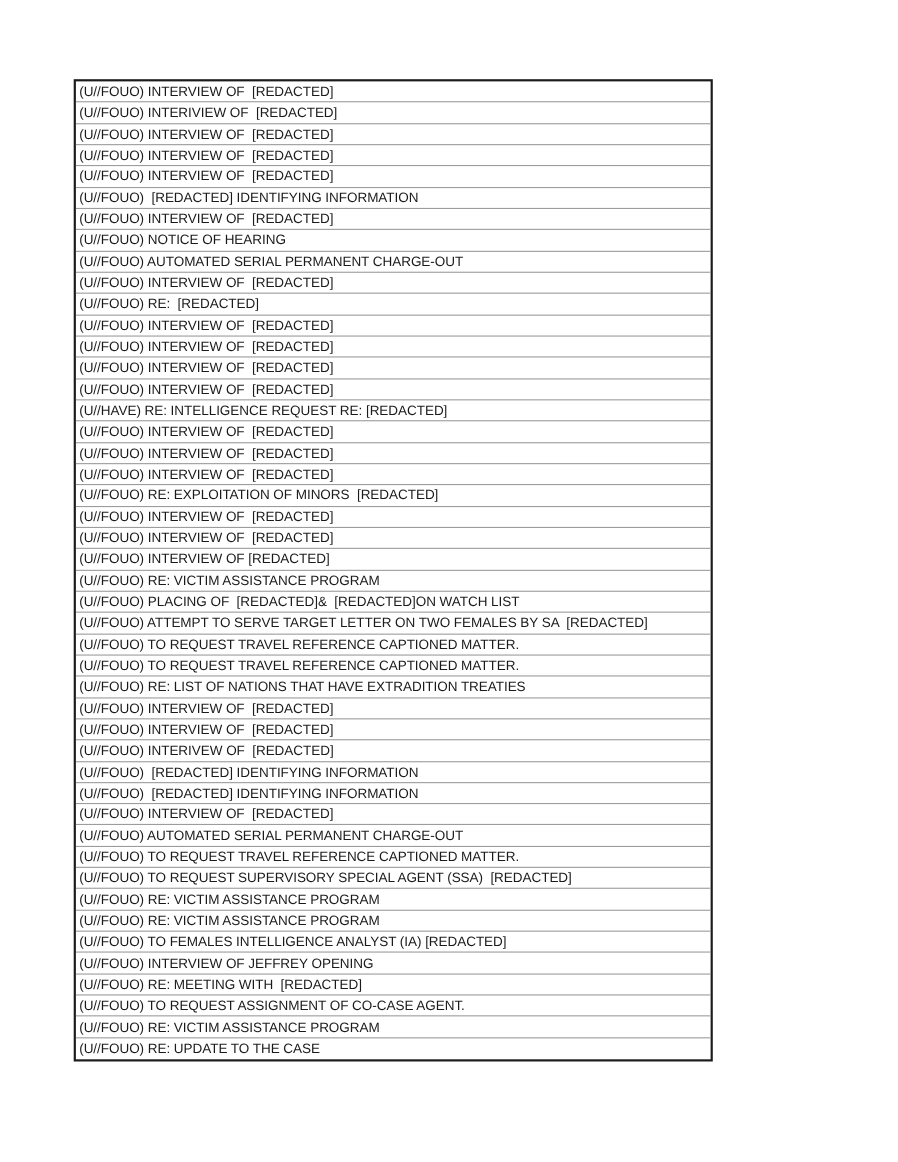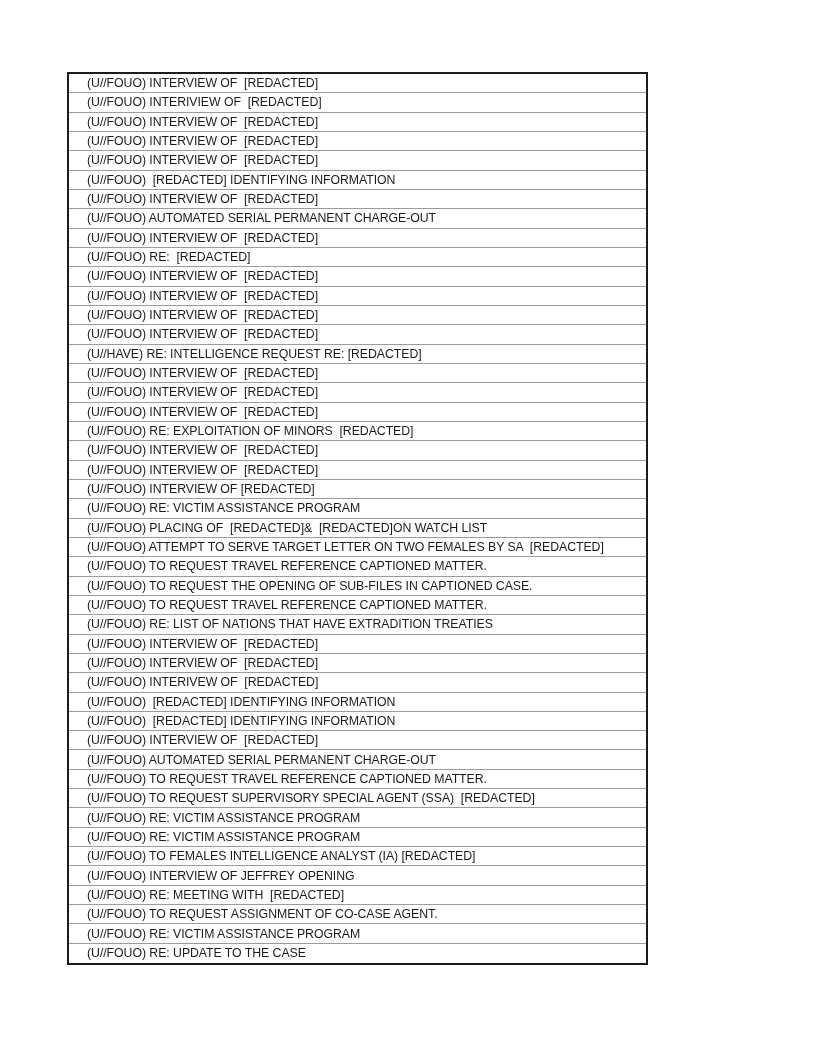--- a/index.html
+++ b/index.html
@@ -28,21 +28,21 @@
     top: 72px;
     width: 581px;
     border: 2px solid var(--outer-border);
     background: var(--page-bg);
   }
   .row {
     height: 19.34px;
     border-bottom: 1px solid var(--inner-border);
     display: flex;
     align-items: center;
-    padding-left: 18px;
+    padding-left: 3px;
     padding-right: 2px;
     white-space: pre;
     overflow: hidden;
     font-size: 12.3px;
     letter-spacing: -0.05px;
     color: var(--text-color);
   }
   .row:last-child { border-bottom: none; }
   .seg { white-space: pre; }
   .seg.bold { font-weight: 400; }
@@ -52,40 +52,40 @@
 
 <div class="page">
   <div class="doc-table">
       <div class="row"><span class="seg">(U//FOUO) INTERVIEW OF  </span><span class="seg bold">[REDACTED]</span></div>
       <div class="row"><span class="seg">(U//FOUO) INTERIVIEW OF  </span><span class="seg bold">[REDACTED]</span></div>
       <div class="row"><span class="seg">(U//FOUO) INTERVIEW OF  </span><span class="seg bold">[REDACTED]</span></div>
       <div class="row"><span class="seg">(U//FOUO) INTERVIEW OF  </span><span class="seg bold">[REDACTED]</span></div>
       <div class="row"><span class="seg">(U//FOUO) INTERVIEW OF  </span><span class="seg bold">[REDACTED]</span></div>
       <div class="row"><span class="seg">(U//FOUO)  </span><span class="seg bold">[REDACTED]</span><span class="seg"> IDENTIFYING INFORMATION</span></div>
       <div class="row"><span class="seg">(U//FOUO) INTERVIEW OF  </span><span class="seg bold">[REDACTED]</span></div>
+      <div class="row"><span class="seg">(U//FOUO) NOTICE OF HEARING</span></div>
       <div class="row"><span class="seg">(U//FOUO) AUTOMATED SERIAL PERMANENT CHARGE-OUT</span></div>
       <div class="row"><span class="seg">(U//FOUO) INTERVIEW OF  </span><span class="seg bold">[REDACTED]</span></div>
       <div class="row"><span class="seg">(U//FOUO) RE:  </span><span class="seg bold">[REDACTED]</span></div>
       <div class="row"><span class="seg">(U//FOUO) INTERVIEW OF  </span><span class="seg bold">[REDACTED]</span></div>
       <div class="row"><span class="seg">(U//FOUO) INTERVIEW OF  </span><span class="seg bold">[REDACTED]</span></div>
       <div class="row"><span class="seg">(U//FOUO) INTERVIEW OF  </span><span class="seg bold">[REDACTED]</span></div>
       <div class="row"><span class="seg">(U//FOUO) INTERVIEW OF  </span><span class="seg bold">[REDACTED]</span></div>
       <div class="row"><span class="seg">(U//HAVE) RE: INTELLIGENCE REQUEST RE: </span><span class="seg bold">[REDACTED]</span></div>
       <div class="row"><span class="seg">(U//FOUO) INTERVIEW OF  </span><span class="seg bold">[REDACTED]</span></div>
       <div class="row"><span class="seg">(U//FOUO) INTERVIEW OF  </span><span class="seg bold">[REDACTED]</span></div>
       <div class="row"><span class="seg">(U//FOUO) INTERVIEW OF  </span><span class="seg bold">[REDACTED]</span></div>
       <div class="row"><span class="seg">(U//FOUO) RE: EXPLOITATION OF MINORS  </span><span class="seg bold">[REDACTED]</span></div>
       <div class="row"><span class="seg">(U//FOUO) INTERVIEW OF  </span><span class="seg bold">[REDACTED]</span></div>
       <div class="row"><span class="seg">(U//FOUO) INTERVIEW OF  </span><span class="seg bold">[REDACTED]</span></div>
       <div class="row"><span class="seg">(U//FOUO) INTERVIEW OF </span><span class="seg bold">[REDACTED]</span></div>
       <div class="row"><span class="seg">(U//FOUO) RE: VICTIM ASSISTANCE PROGRAM</span></div>
       <div class="row"><span class="seg">(U//FOUO) PLACING OF  </span><span class="seg bold">[REDACTED]</span><span class="seg">&amp;  </span><span class="seg bold">[REDACTED]</span><span class="seg">ON WATCH LIST</span></div>
       <div class="row"><span class="seg">(U//FOUO) ATTEMPT TO SERVE TARGET LETTER ON TWO FEMALES BY SA  </span><span class="seg bold">[REDACTED]</span></div>
       <div class="row"><span class="seg">(U//FOUO) TO REQUEST TRAVEL REFERENCE CAPTIONED MATTER.</span></div>
-      <div class="row"><span class="seg">(U//FOUO) TO REQUEST THE OPENING OF SUB-FILES IN CAPTIONED CASE.</span></div>
       <div class="row"><span class="seg">(U//FOUO) TO REQUEST TRAVEL REFERENCE CAPTIONED MATTER.</span></div>
       <div class="row"><span class="seg">(U//FOUO) RE: LIST OF NATIONS THAT HAVE EXTRADITION TREATIES</span></div>
       <div class="row"><span class="seg">(U//FOUO) INTERVIEW OF  </span><span class="seg bold">[REDACTED]</span></div>
       <div class="row"><span class="seg">(U//FOUO) INTERVIEW OF  </span><span class="seg bold">[REDACTED]</span></div>
       <div class="row"><span class="seg">(U//FOUO) INTERIVEW OF  </span><span class="seg bold">[REDACTED]</span></div>
       <div class="row"><span class="seg">(U//FOUO)  </span><span class="seg bold">[REDACTED]</span><span class="seg"> IDENTIFYING INFORMATION</span></div>
       <div class="row"><span class="seg">(U//FOUO)  </span><span class="seg bold">[REDACTED]</span><span class="seg"> IDENTIFYING INFORMATION</span></div>
       <div class="row"><span class="seg">(U//FOUO) INTERVIEW OF  </span><span class="seg bold">[REDACTED]</span></div>
       <div class="row"><span class="seg">(U//FOUO) AUTOMATED SERIAL PERMANENT CHARGE-OUT</span></div>
       <div class="row"><span class="seg">(U//FOUO) TO REQUEST TRAVEL REFERENCE CAPTIONED MATTER.</span></div>

